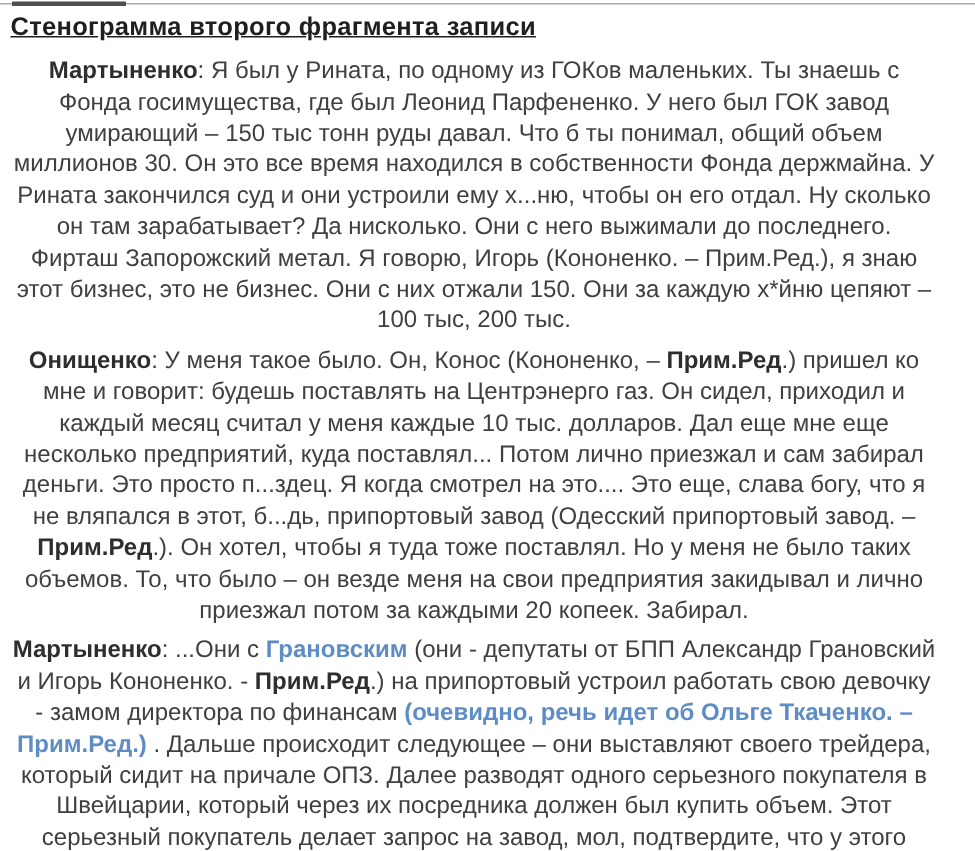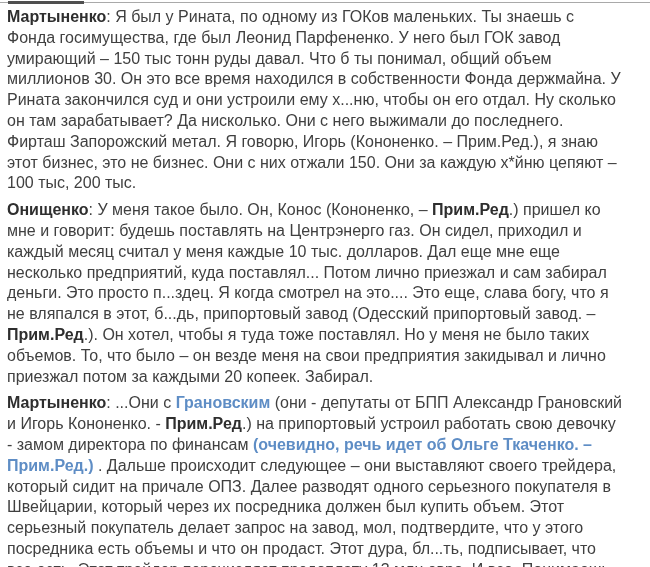--- a/index.html
+++ b/index.html
@@ -18,31 +18,32 @@
     position:relative;
   }
   .top-rule{position:absolute;top:2px;left:0;width:650px;height:1px;background:var(--rule-gray);}
   .top-rule-dark{position:absolute;top:-1px;left:8px;width:76px;height:3px;background:var(--rule-dark);}
   .page{padding:7px 25px 0 7px;}
   .title{
     font-size:17px;font-weight:bold;color:var(--title);
     text-decoration:underline;margin:0 0 9px 0;letter-spacing:.2px;
     line-height:22px;
   }
-  .para{margin:0 0 6px 0;}
+  .para{margin:0 0 6px 0;text-align:center;}
   .seg-speaker,.seg-bold{font-weight:bold;color:#2e2e2e;}
   .seg-normal{font-weight:normal;}
   a.seg-link{color:var(--link);text-decoration:none;cursor:pointer;font-weight:bold;}
 </style>
 </head>
 <body>
 
 <div class="top-rule">
   <div class="top-rule-dark"></div>
 </div>
 
 <div class="page">
+  <h2 class="title">Стенограмма второго фрагмента записи</h2>
   <div id="paragraphs">
       <p class="para"><span class="seg-speaker">Мартыненко</span><span class="seg-normal">: Я был у Рината, по одному из ГОКов маленьких. Ты знаешь с Фонда госимущества, где был Леонид Парфененко. У него был ГОК завод умирающий – 150 тыс тонн руды давал. Что б ты понимал, общий объем миллионов 30. Он это все время находился в собственности Фонда держмайна. У Рината закончился суд и они устроили ему х...ню, чтобы он его отдал. Ну сколько он там зарабатывает? Да нисколько. Они с него выжимали до последнего. Фирташ Запорожский метал. Я говорю, Игорь (Кононенко. – Прим.Ред.), я знаю этот бизнес, это не бизнес. Они с них отжали 150. Они за каждую х*йню цепяют – 100 тыс, 200 тыс.</span></p>
       <p class="para"><span class="seg-speaker">Онищенко</span><span class="seg-normal">: У меня такое было. Он, Конос (Кононенко, – </span><span class="seg-bold">Прим.Ред</span><span class="seg-normal">.) пришел ко мне и говорит: будешь поставлять на Центрэнерго газ. Он сидел, приходил и каждый месяц считал у меня каждые 10 тыс. долларов. Дал еще мне еще несколько предприятий, куда поставлял... Потом лично приезжал и сам забирал деньги. Это просто п...здец. Я когда смотрел на это.... Это еще, слава богу, что я не вляпался в этот, б...дь, припортовый завод (Одесский припортовый завод. – </span><span class="seg-bold">Прим.Ред</span><span class="seg-normal">.). Он хотел, чтобы я туда тоже поставлял. Но у меня не было таких объемов. То, что было – он везде меня на свои предприятия закидывал и лично приезжал потом за каждыми 20 копеек. Забирал.</span></p>
       <p class="para"><span class="seg-speaker">Мартыненко</span><span class="seg-normal">: ...Они с </span><a href="#" class="seg-link">Грановским</a><span class="seg-normal"> (они - депутаты от БПП Александр Грановский и Игорь Кононенко. - </span><span class="seg-bold">Прим.Ред</span><span class="seg-normal">.) на припортовый устроил работать свою девочку - замом директора по финансам </span><a href="#" class="seg-link">(очевидно, речь идет об Ольге Ткаченко. – Прим.Ред.)</a><span class="seg-normal"> . Дальше происходит следующее – они выставляют своего трейдера, который сидит на причале ОПЗ. Далее разводят одного серьезного покупателя в Швейцарии, который через их посредника должен был купить объем. Этот серьезный покупатель делает запрос на завод, мол, подтвердите, что у этого посредника есть объемы и что он продаст. Этот дура, бл...ть, подписывает, что все есть. Этот трейдер перечисляет предоплату 13 млн евро. И все. Понимаешь, да? Понимаешь? Чистая уголовщина.</span></p>
     </div>
 </div>
 
 </body></html>

